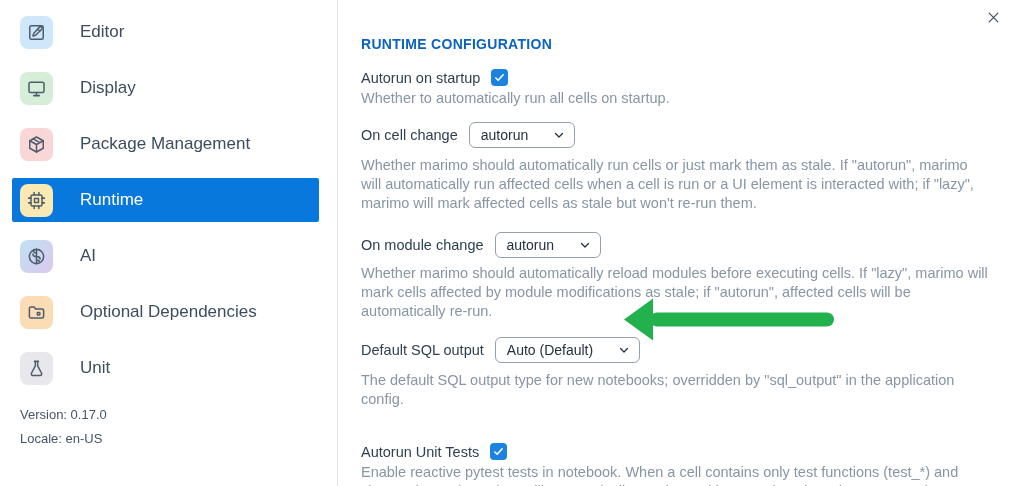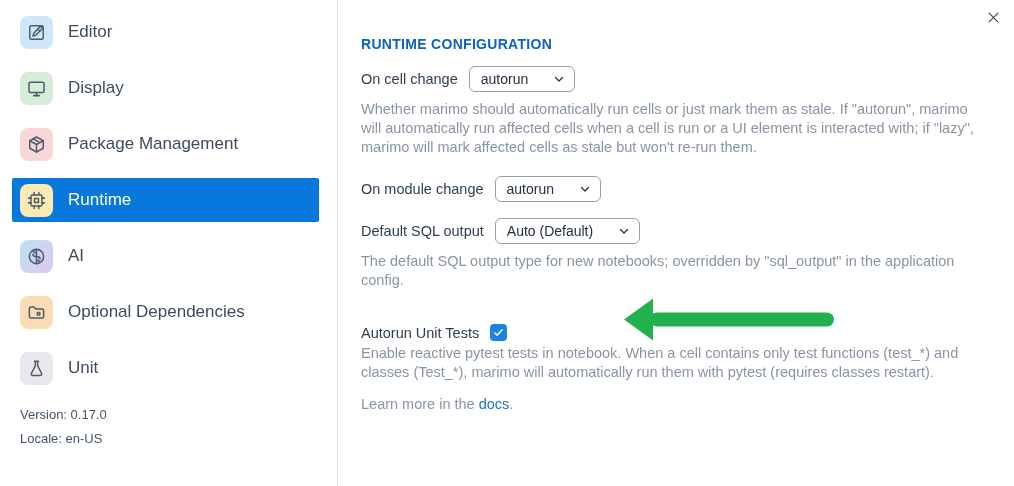--- a/index.html
+++ b/index.html
@@ -5,21 +5,21 @@
   * { margin:0; padding:0; box-sizing:border-box; }
   html,body { width:1014px; height:486px; overflow:hidden; background:#ffffff;
               font-family:"Liberation Sans", "DejaVu Sans", sans-serif; }
   .dialog { position:relative; width:1014px; height:486px; background:#fff; }
 
   
   .sidebar { position:absolute; left:0; top:0; width:338px; height:486px;
              border-right:1px solid #e4e9ef; background:#fff; }
   .nav { padding-top:10px; }
   .nav-item { display:flex; align-items:center; height:44px;
-              margin:0 18px 12px 12px; padding-left:8px; border-radius:2px; cursor:pointer; }
+              margin:0 18px 12px 12px; padding-left:8px; border-radius:2px; cursor:pointer;gap:12px; }
   .nav-item .tile { flex:0 0 33px; width:33px; height:33px; border-radius:8px;
                     display:flex; align-items:center; justify-content:center; color:#4e5d6d; }
   .nav-item .lbl { margin-left:15px; font-size:17px; color:#3d4d5e; white-space:nowrap; }
   .nav-item.selected { background:#0878dd; }
   .nav-item.selected .lbl { color:#ffffff; }
   .t-editor  { background:#cfe7fb; }
   .t-display { background:#d6edd8; }
   .t-pkg     { background:#fad7d7; }
   .t-runtime { background:#fae9b2; }
   .t-ai      { background:linear-gradient(135deg,#bfe1f3 0%,#dac9ee 100%); }
@@ -145,20 +145,31 @@
 
     <div class="meta">
       <div>Version: 0.17.0</div>
       <div>Locale: en-US</div>
     </div>
   </div>
 
   <div class="main">
     <div class="panel-title">RUNTIME CONFIGURATION</div>
 
+    <div class="field" id="f1">
+      <div class="field-row">
+        <span class="flabel">Autorun on startup</span>
+        <span class="checkbox">
+          <svg viewBox="0 0 24 24" fill="none" stroke="#ffffff" stroke-width="3.4" stroke-linecap="round" stroke-linejoin="round">
+              <path d="M4 13l5 5L20 6"></path>
+            </svg>
+        </span>
+      </div>
+      <div class="desc">Whether to automatically run all cells on startup.</div>
+    </div>
 
     <div class="field" id="f2">
       <div class="field-row">
         <span class="flabel">On cell change</span>
         <span class="select">
           <span>autorun</span>
           <svg viewBox="0 0 24 24" fill="none" stroke="#26313e" stroke-width="2.6" stroke-linecap="round" stroke-linejoin="round">
               <path d="M5 9l7 7 7-7"></path>
             </svg>
         </span>
@@ -169,20 +180,21 @@
     <div class="field" id="f3">
       <div class="field-row">
         <span class="flabel">On module change</span>
         <span class="select">
           <span>autorun</span>
           <svg viewBox="0 0 24 24" fill="none" stroke="#26313e" stroke-width="2.6" stroke-linecap="round" stroke-linejoin="round">
               <path d="M5 9l7 7 7-7"></path>
             </svg>
         </span>
       </div>
+      <div class="desc">Whether marimo should automatically reload modules before executing cells. If "lazy", marimo will mark cells affected by module modifications as stale; if "autorun", affected cells will be automatically re-run.</div>
     </div>
 
     <div class="field" id="f4">
       <div class="field-row">
         <span class="flabel">Default SQL output</span>
         <span class="select">
           <span>Auto (Default)</span>
           <svg viewBox="0 0 24 24" fill="none" stroke="#26313e" stroke-width="2.6" stroke-linecap="round" stroke-linejoin="round">
               <path d="M5 9l7 7 7-7"></path>
             </svg>

